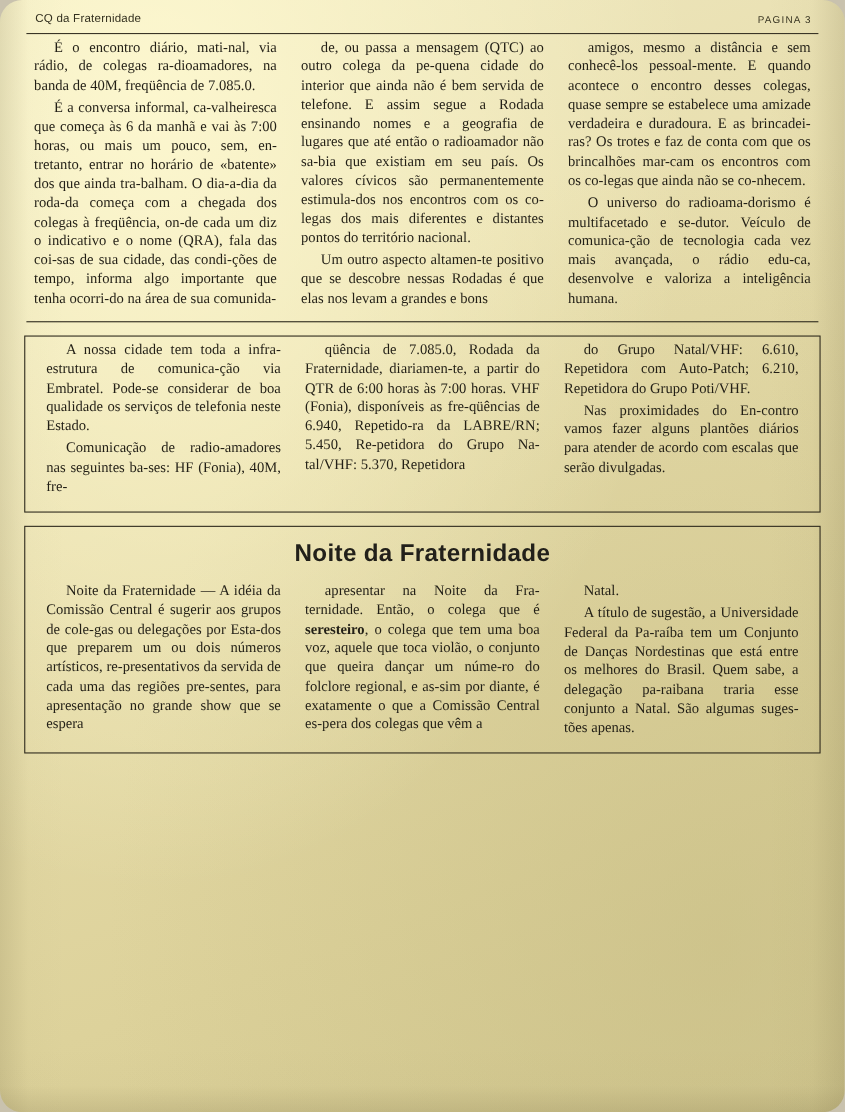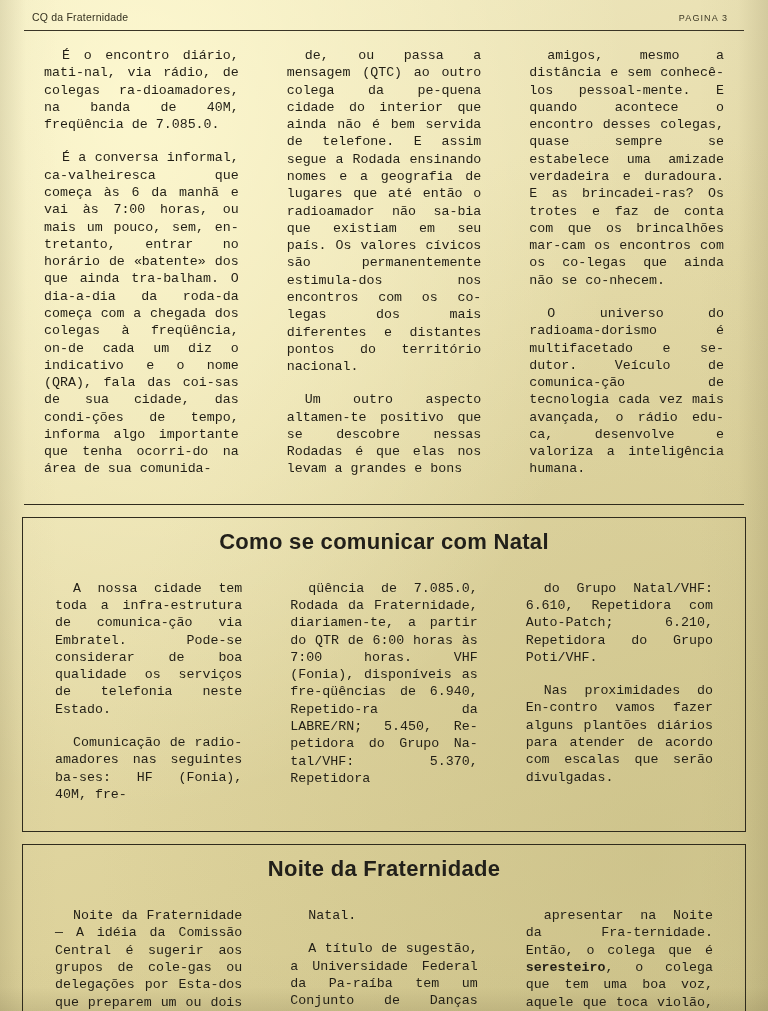--- a/index.html
+++ b/index.html
@@ -13,20 +13,21 @@
   .page {
     position: relative;
     width: 768px;
     height: 1011px;
     overflow: hidden;
     background: #e8e0b8;
     background-image:
       radial-gradient(ellipse at 18% 10%, rgba(255,250,210,0.85) 0%, rgba(255,250,210,0) 55%),
       radial-gradient(ellipse at 85% 85%, rgba(196,186,130,0.55) 0%, rgba(196,186,130,0) 60%),
       linear-gradient(160deg, #efe8c0 0%, #e6dcaa 40%, #ddd29b 75%, #d6cb93 100%);
+    border-radius: 20px;
   }
   .paper-shade {
     position: absolute;
     inset: 0;
     pointer-events: none;
     background:
       linear-gradient(90deg, rgba(120,110,70,0.18) 0px, rgba(120,110,70,0.02) 26px, rgba(0,0,0,0) 60px),
       linear-gradient(270deg, rgba(120,110,70,0.20) 0px, rgba(120,110,70,0.03) 30px, rgba(0,0,0,0) 70px),
       linear-gradient(0deg, rgba(120,110,70,0.20) 0px, rgba(120,110,70,0.02) 24px, rgba(0,0,0,0) 60px);
   }
@@ -49,21 +50,21 @@
     position: absolute;
     left: 8px;
     top: 1px;
     font-family: "Liberation Sans", sans-serif;
     font-size: 10.5px;
     color: #33301f;
     letter-spacing: 0.2px;
   }
   .masthead-right {
     position: absolute;
-    right: 16px;
+    right: 6px;
     top: 3px;
     font-family: "Liberation Sans", sans-serif;
     font-size: 9px;
     color: #3b3724;
     letter-spacing: 1.1px;
   }
 
   
   .article {
     position: relative;
@@ -95,23 +96,22 @@
   }
   .col {
     flex: 1 1 0;
     font-size: 13.3px;
     line-height: 1.30;
     color: #221f16;
     text-align: justify;
     hyphens: manual;
   }
   .col p {
-    margin: 16px;
+    margin: 3px;
     text-indent: 18px;
-    font-family: Liberation Mono, monospace;
   }
   .col p + p {
     margin-top: 1px;
   }
   .rule-sep {
     height: 0;
     border-top: 1.5px solid #2f2b1d;
     margin: 10px 2px 0 2px;
   }
   .spacer-12 { height: 12px; }
@@ -156,21 +156,20 @@
             <p>amigos, mesmo a distância e sem conhecê-los pessoal-mente. E quando acontece o encontro desses colegas, quase sempre se estabelece uma amizade verdadeira e duradoura. E as brincadei-ras? Os trotes e faz de conta com que os brincalhões mar-cam os encontros com os co-legas que ainda não se co-nhecem.</p>
             <p>O universo do radioama-dorismo é multifacetado e se-dutor. Veículo de comunica-ção de tecnologia cada vez mais avançada, o rádio edu-ca, desenvolve e valoriza a inteligência humana.</p>
           </div>
       </div>
       <div class="rule-sep"></div>
     </div>
 
     <div class="spacer-12"></div>
 
     <div class="article boxed">
-      <div class="article-title title-boxed">Como se comunicar com  Natal</div>
       <div class="columns">
         <div class="col">
             <p>A nossa cidade tem toda a infra-estrutura de comunica-ção via Embratel. Pode-se considerar de boa qualidade os serviços de telefonia neste Estado.</p>
             <p>Comunicação de radio-amadores nas seguintes ba-ses: HF (Fonia), 40M, fre-</p>
           </div>
         <div class="col">
             <p>qüência de 7.085.0, Rodada da Fraternidade, diariamen-te, a partir do QTR de 6:00 horas às 7:00 horas. VHF (Fonia), disponíveis as fre-qüências de 6.940, Repetido-ra da LABRE/RN; 5.450, Re-petidora do Grupo Na-tal/VHF: 5.370, Repetidora</p>
           </div>
         <div class="col">
             <p>do Grupo Natal/VHF: 6.610, Repetidora com Auto-Patch; 6.210, Repetidora do Grupo Poti/VHF.</p>
@@ -181,23 +180,23 @@
 
     <div class="spacer-12"></div>
 
     <div class="article boxed">
       <div class="article-title title-boxed">Noite  da  Fraternidade</div>
       <div class="columns">
         <div class="col">
             <p>Noite da Fraternidade — A idéia da Comissão Central é sugerir aos grupos de cole-gas ou delegações por Esta-dos que preparem um ou dois números artísticos, re-presentativos da servida de cada uma das regiões pre-sentes, para apresentação no grande show que se espera</p>
           </div>
         <div class="col">
+            <p>apresentar na Noite da Fra-ternidade. Então, o colega que é <b>seresteiro</b>, o colega que tem uma boa voz, aquele que toca violão, o conjunto que queira dançar um núme-ro do folclore regional, e as-sim por diante, é exatamente o que a Comissão Central es-pera dos colegas que vêm a</p>
+          </div>
+        <div class="col">
             <p>Natal.</p>
             <p>A título de sugestão, a Universidade Federal da Pa-raíba tem um Conjunto de Danças Nordestinas que está entre os melhores do Brasil. Quem sabe, a delegação pa-raibana traria esse conjunto a Natal. São algumas suges-tões apenas.</p>
           </div>
-        <div class="col">
-            <p>apresentar na Noite da Fra-ternidade. Então, o colega que é <b>seresteiro</b>, o colega que tem uma boa voz, aquele que toca violão, o conjunto que queira dançar um núme-ro do folclore regional, e as-sim por diante, é exatamente o que a Comissão Central es-pera dos colegas que vêm a</p>
-          </div>
       </div>
     </div>
 
   </div>
 </div>
 
 </body></html>

